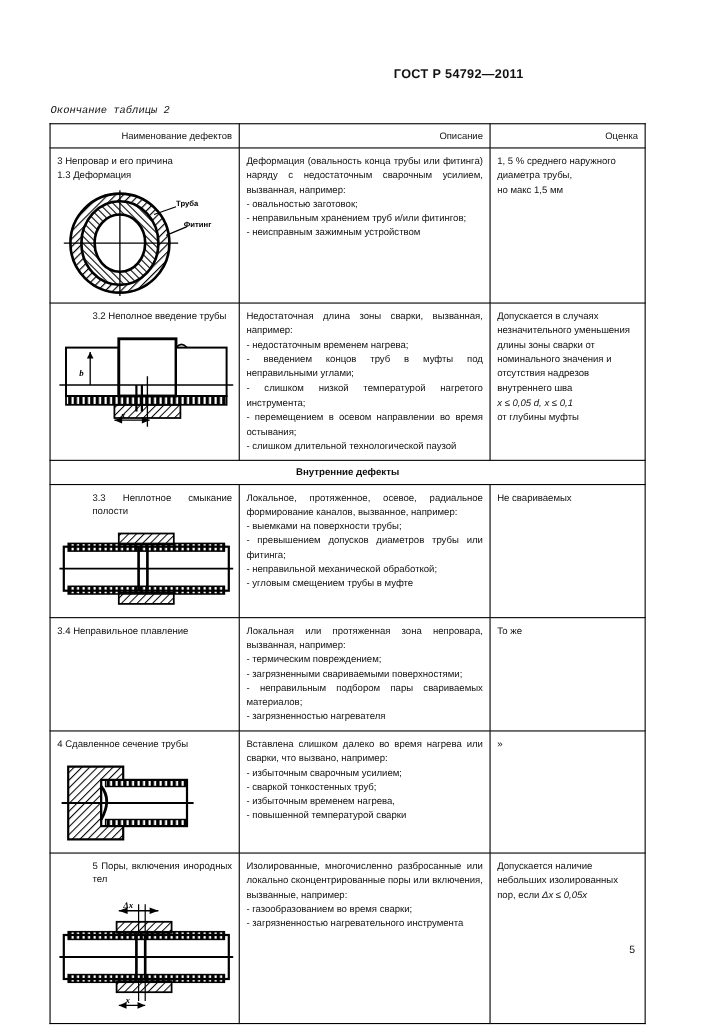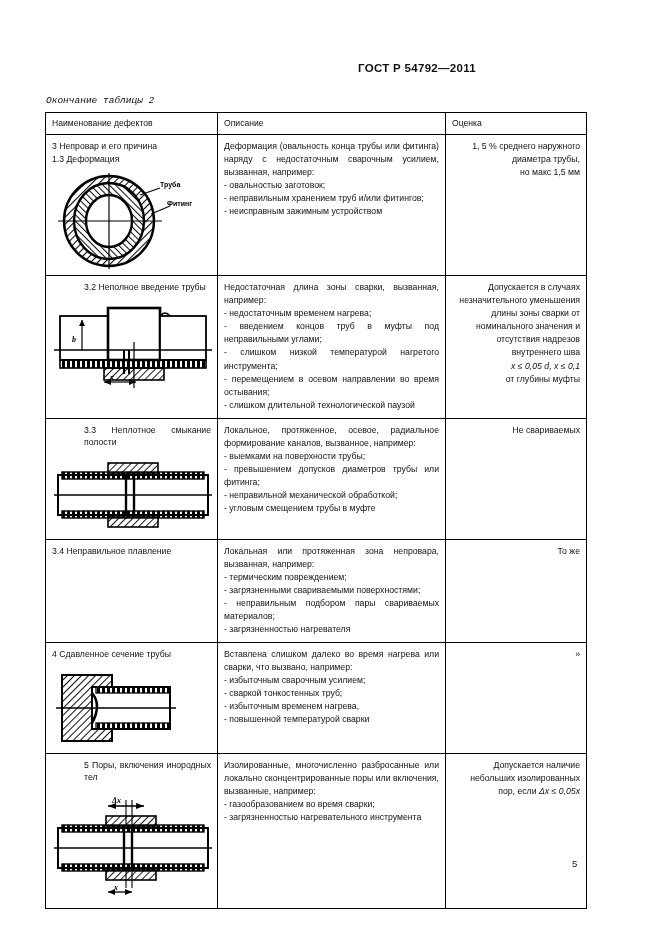--- a/index.html
+++ b/index.html
@@ -44,21 +44,21 @@
   table.defects td, table.defects th {
     border: 1px solid #000;
     vertical-align: top;
     padding: 5px 6px 6px 6px;
   }
   .col1 { width: 172px; }
   .col2 { width: 228px; }
   .col3 { width: 141px; }
 
   thead th {
-    text-align: left;
+    text-align: right;
     font-weight: normal;
     font-size: 8.6px;
     padding-top: 7px;
     padding-bottom: 7px;
     vertical-align: middle;
     border-bottom: 1.6px solid #000 !important;
   }
 
   .cell-name {
     font-size: 8.7px;
@@ -70,21 +70,21 @@
   .cell-desc {
     font-size: 8.7px;
     line-height: 1.5;
     text-align: justify;
     text-align-last: left;
   }
 
   .cell-eval {
     font-size: 8.7px;
     line-height: 1.5;
-    text-align: right;
+    text-align: left;
   }
   .cell-eval .formula { font-style: italic; }
 
   .section-row td {
     text-align: center;
     font-weight: bold;
     font-size: 8.8px;
     padding: 4px 0 4px 0;
   }
 
@@ -221,20 +221,23 @@
 - слишком низкой температурой нагретого инструмента;
 - перемещением в осевом направлении во время остывания;
 - слишком длительной технологической паузой</td>
         <td class="cell-eval">
           <span>Допускается в случаях незначительного уменьшения длины зоны сварки от номинального значения и отсутствия надрезов внутреннего шва</span>
           <div class="formula">x ≤ 0,05 d, x ≤ 0,1</div>
           <div>от глубины муфты</div>
         </td>
       </tr>
 
+      <tr class="section-row">
+        <td colspan="3">Внутренние дефекты</td>
+      </tr>
 
       <tr>
         <td class="cell-name">
           <span class="name-text just">3.3  Неплотное смыкание полости</span>
           <div class="figure">
             <svg width="162" height="76" viewBox="0 0 162 76">
               <defs>
                 <pattern id="hdots2" width="5" height="4" patternUnits="userSpaceOnUse">
                   <rect x="0" y="0" width="3" height="4" fill="#000"></rect>
                 </pattern>

